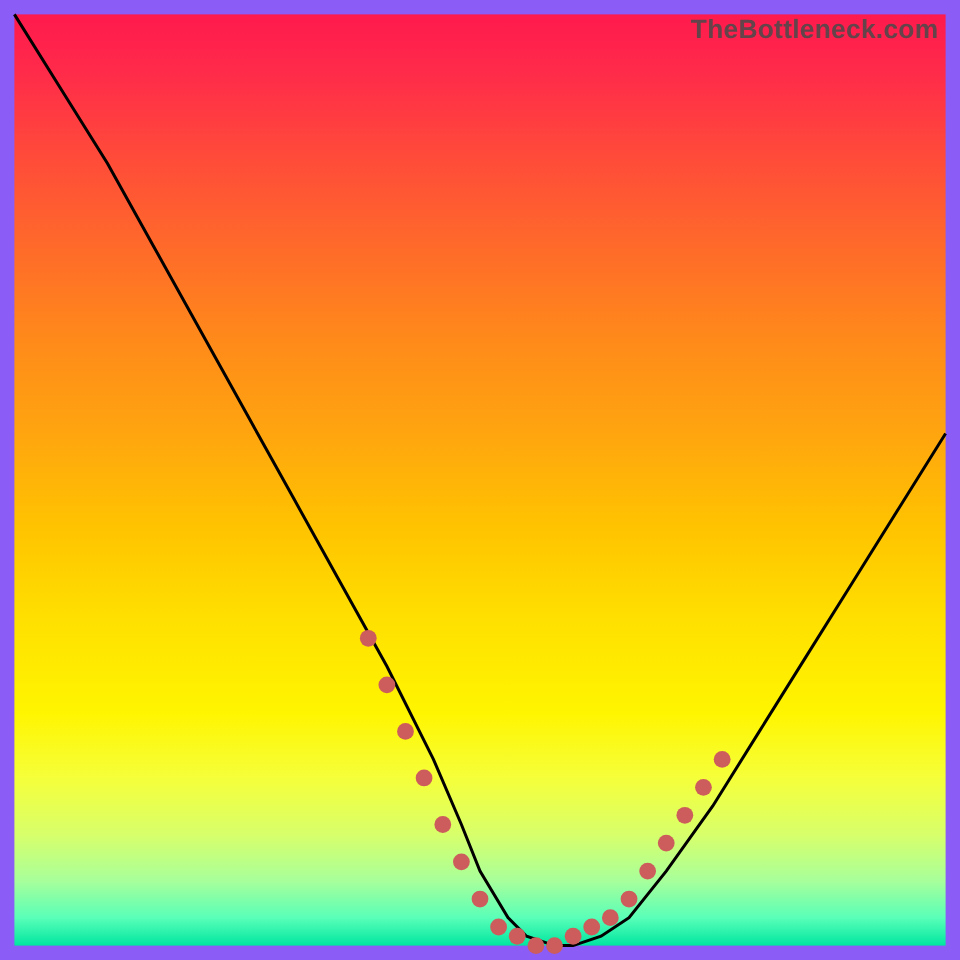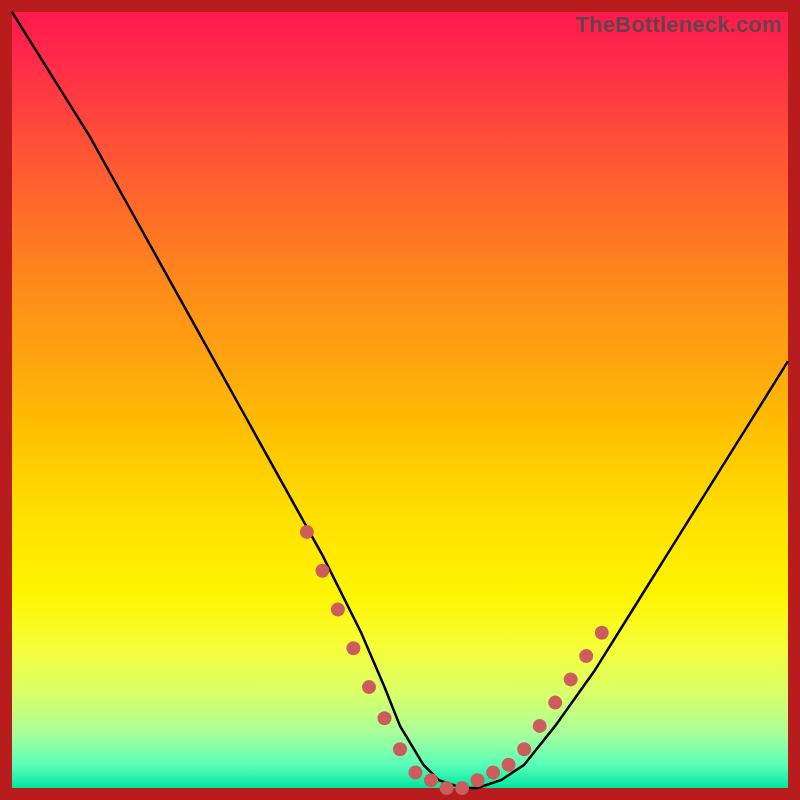--- a/index.html
+++ b/index.html
@@ -1,21 +1,21 @@
 <!DOCTYPE html>
 <html><head>
 <meta charset="utf-8">
 <style>
   * { margin: 0; padding: 0; box-sizing: border-box; }
   html, body { width: 800px; height: 800px; background: #000; overflow: hidden; }
   .frame {
     position: relative;
     width: 800px;
     height: 800px;
-    background: #b91c1c;
+    background: #8b5cf6;
   }
   .plot-area {
     position: absolute;
     left: 12px;
     top: 12px;
     width: 776px;
     height: 776px;
     background: linear-gradient(to bottom,
       #ff1a4d 0%,
       #ff2a4a 6%,

